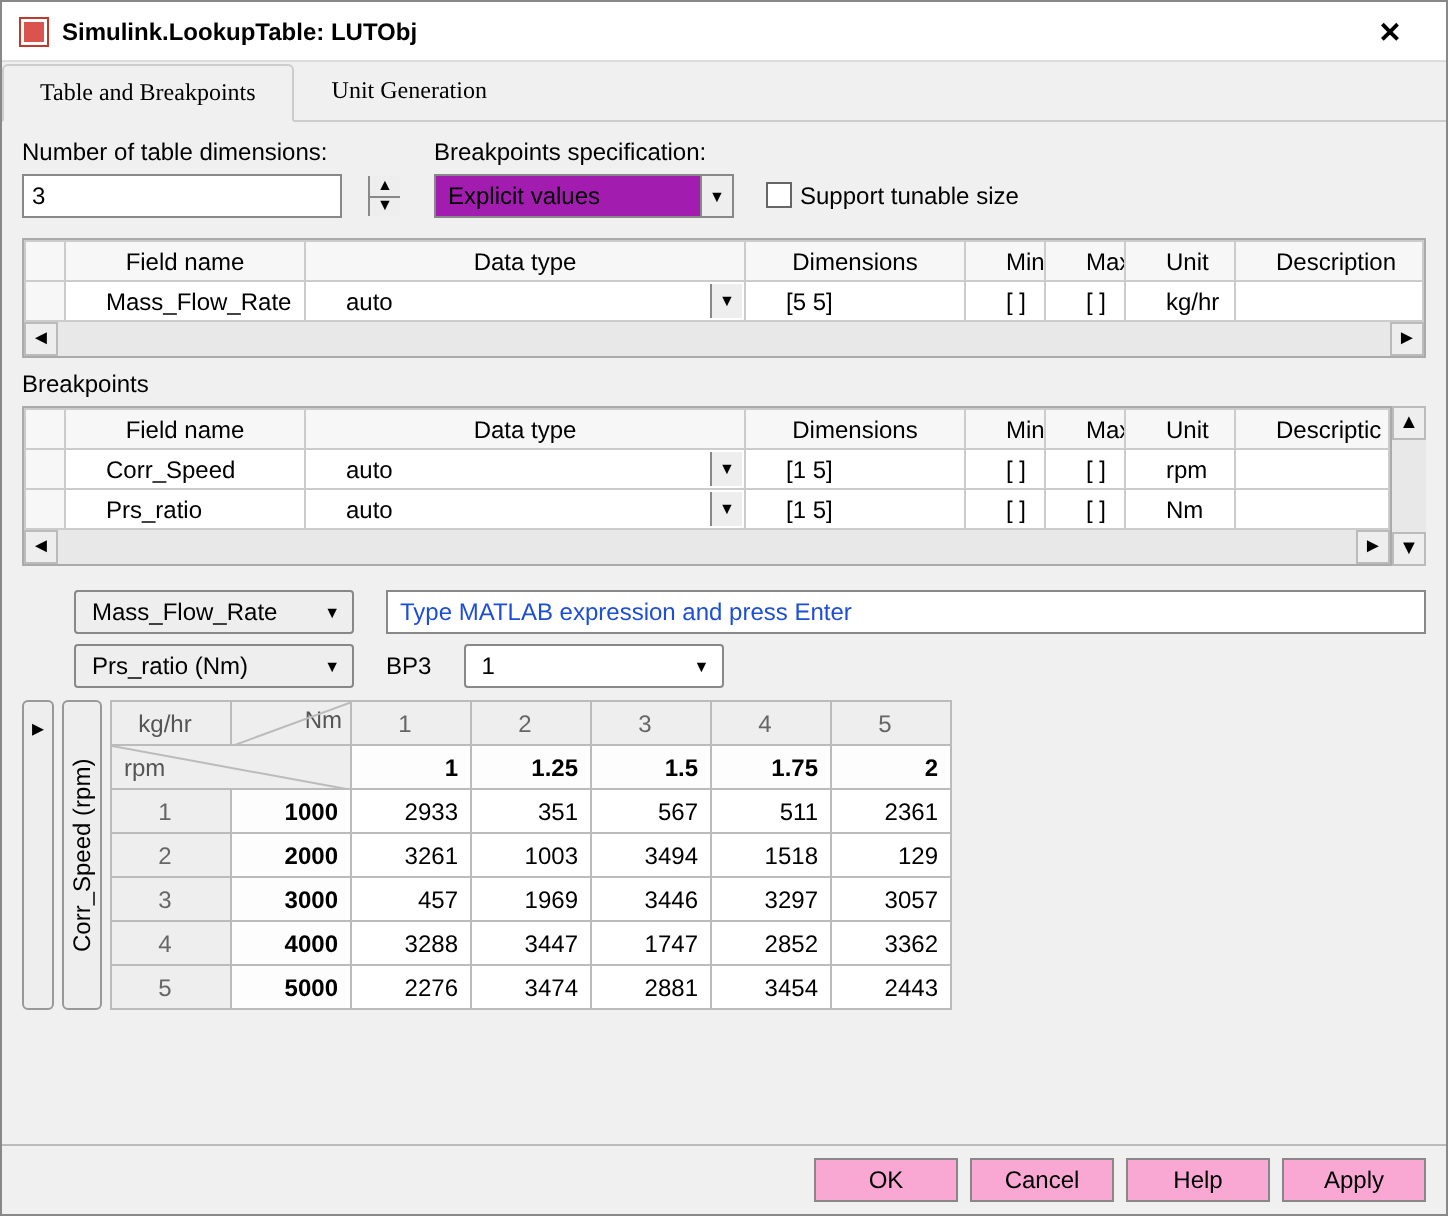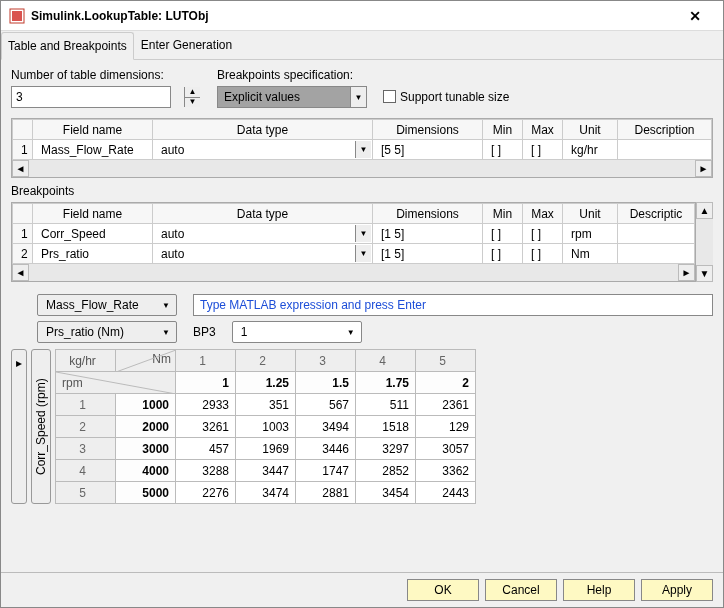--- a/index.html
+++ b/index.html
@@ -3,37 +3,37 @@
 <meta charset="utf-8">
 <style>
 * { box-sizing: border-box; font-family: "Segoe UI", Tahoma, sans-serif; font-size: 12px; }
 body { margin: 0; background: #f0f0f0; }
 .window { width: 724px; height: 608px; background: #f0f0f0; border: 1px solid #888; display: flex; flex-direction: column; }
 .titlebar { height: 30px; background: #fff; display: flex; align-items: center; padding: 0 8px; border-bottom: 1px solid #ddd; font-weight: bold; }
 .titlebar .icon { width: 16px; height: 16px; margin-right: 6px; }
 .titlebar .title { flex: 1; }
 .titlebar .close { width: 40px; text-align: center; font-size: 14px; cursor: pointer; }
 .tabs { display: flex; border-bottom: 1px solid #ccc; background:#f0f0f0; }
-.tab { padding: 6px 6px; border: 1px solid transparent; border-bottom: none; cursor:pointer; }
+.tab { padding: 6px 18px; border: 1px solid transparent; border-bottom: none; cursor:pointer;font-family:Liberation Serif, serif; }
 .tab.active { background: #f0f0f0; border:1px solid #ccc; border-bottom: 1px solid #f0f0f0; position: relative; top:1px; border-radius:3px 3px 0 0; }
 .content { padding: 8px 10px; flex:1; overflow:auto; }
 .row { display:flex; align-items:center; gap:16px; margin-bottom:4px; }
 .label {  }
 .spinner-wrap, .combo { position:relative; display:inline-flex; align-items:center; }
 .spinner-input { width: 160px; height:22px; border:1px solid #888; padding:0 18px 0 4px; background:#fff; }
 .spin-btns { position:absolute; right:1px; top:1px; bottom:1px; width:16px; display:flex; flex-direction:column; }
 .spin-btns div { flex:1; font-size:8px; line-height:1; display:flex; align-items:center; justify-content:center; border-left:1px solid #888; cursor:pointer; background:#eee; }
 .spin-btns div:first-child { border-bottom:1px solid #888; }
-.combo-input { height:22px; border:1px solid #888; padding:0 0 0 6px; background:#a3a3a3; display:flex; align-items:center; }
+.combo-input { height:22px; border:1px solid #888; padding:0 0 0 6px; background:#a21caf; display:flex; align-items:center; }
 .combo-btn { position:absolute; right:1px; top:1px; bottom:1px; width:16px; border-left:1px solid #888; display:flex; align-items:center; justify-content:center; font-size:8px; background:#eee; cursor:pointer;}
 .checkbox { width:13px; height:13px; border:1px solid #666; display:inline-block; vertical-align:middle; margin-right:4px; background:#fff; }
 .section-label { margin: 6px 0 4px 0; }
 .grid { border:1px solid #aaa; background:#fff; }
 .grid table { border-collapse: collapse; width:100%; table-layout:fixed; }
-.grid th, .grid td { border:1px solid #ccc; padding:2px 8px; height:20px; text-align:left; white-space:nowrap; overflow:hidden; }
+.grid th, .grid td { border:1px solid #ccc; padding:2px 20px; height:20px; text-align:left; white-space:nowrap; overflow:hidden; }
 .grid th { background:#f7f7f7; font-weight:normal; text-align:center; }
 .grid .rownum { background:#f7f7f7; text-align:center; width:20px; }
 .hscroll { height:17px; background:#e8e8e8; display:flex; align-items:center; }
 .hscroll .arrow { width:17px; height:17px; display:flex; align-items:center; justify-content:center; font-size:10px; border:1px solid #bbb; background:#eee; }
 .hscroll .track { flex:1; height:17px; }
 .vscroll { width:17px; background:#e8e8e8; display:flex; flex-direction:column;}
 .vscroll .arrow { height:17px; display:flex; align-items:center; justify-content:center; font-size:10px; border:1px solid #bbb; background:#eee;}
 .bp-wrap { display:flex; }
 .bp-wrap .gridflex { flex:1; }
 .combo-sm { background:#eee; border:1px solid #888; border-radius:2px; height:22px; display:inline-flex; align-items:center; padding:0 18px 0 8px; position:relative; }
@@ -45,40 +45,40 @@
 .datagrid table { border-collapse:collapse; background:#fff;}
 .datagrid td, .datagrid th { border:1px solid #bbb; padding:0; height:22px; width:60px; text-align:right; padding-right:6px; }
 .datagrid .corner { background:#eee; }
 .datagrid .colhead { background:#eee; text-align:center; font-weight:normal; color:#666;}
 .datagrid .rowhead { background:#eee; text-align:center; font-weight:normal; color:#666;}
 .datagrid .bpcell { background:#fdfdfd; font-weight:bold;}
 .datagrid .unit { background:#eee; text-align:center; color:#555;}
 .corner-split { position:relative; }
 .corner-split svg { position:absolute; left:0; top:0; width:100%; height:100%;}
 .footer { border-top:1px solid #bbb; padding:6px 10px; display:flex; justify-content:flex-end; gap:6px; background:#f0f0f0; }
-.btn { min-width:72px; height:22px; border:1px solid #888; background:#fef9c3; cursor:pointer; }
+.btn { min-width:72px; height:22px; border:1px solid #888; background:#f9a8d4; cursor:pointer; }
 .cell-combo { position:relative; padding-right:18px !important; }
 .cell-combo .tri { position:absolute; right:1px; top:1px; bottom:1px; width:16px; border-left:1px solid #888; display:flex; align-items:center; justify-content:center; font-size:8px; background:#eee; }
 </style>
 </head>
 <body>
 
 <div class="window">
   <div class="titlebar">
     <svg class="icon" viewBox="0 0 16 16">
         <rect x="1" y="1" width="14" height="14" fill="#fff" stroke="#bf3a2b"></rect>
         <rect x="3" y="3" width="10" height="10" fill="#d9534f"></rect>
       </svg>
     <span class="title">Simulink.LookupTable: LUTObj</span>
     <div class="close">✕</div>
   </div>
 
   <div class="tabs">
     <div class="tab active">Table and Breakpoints</div>
-    <div class="tab">Enter Generation</div>
+    <div class="tab">Unit Generation</div>
   </div>
 
   <div class="content">
     <div class="row">
       <div style="width:190px;">
         <div class="label">Number of table dimensions:</div>
       </div>
       <div>
         <div class="label">Breakpoints specification:</div>
       </div>

